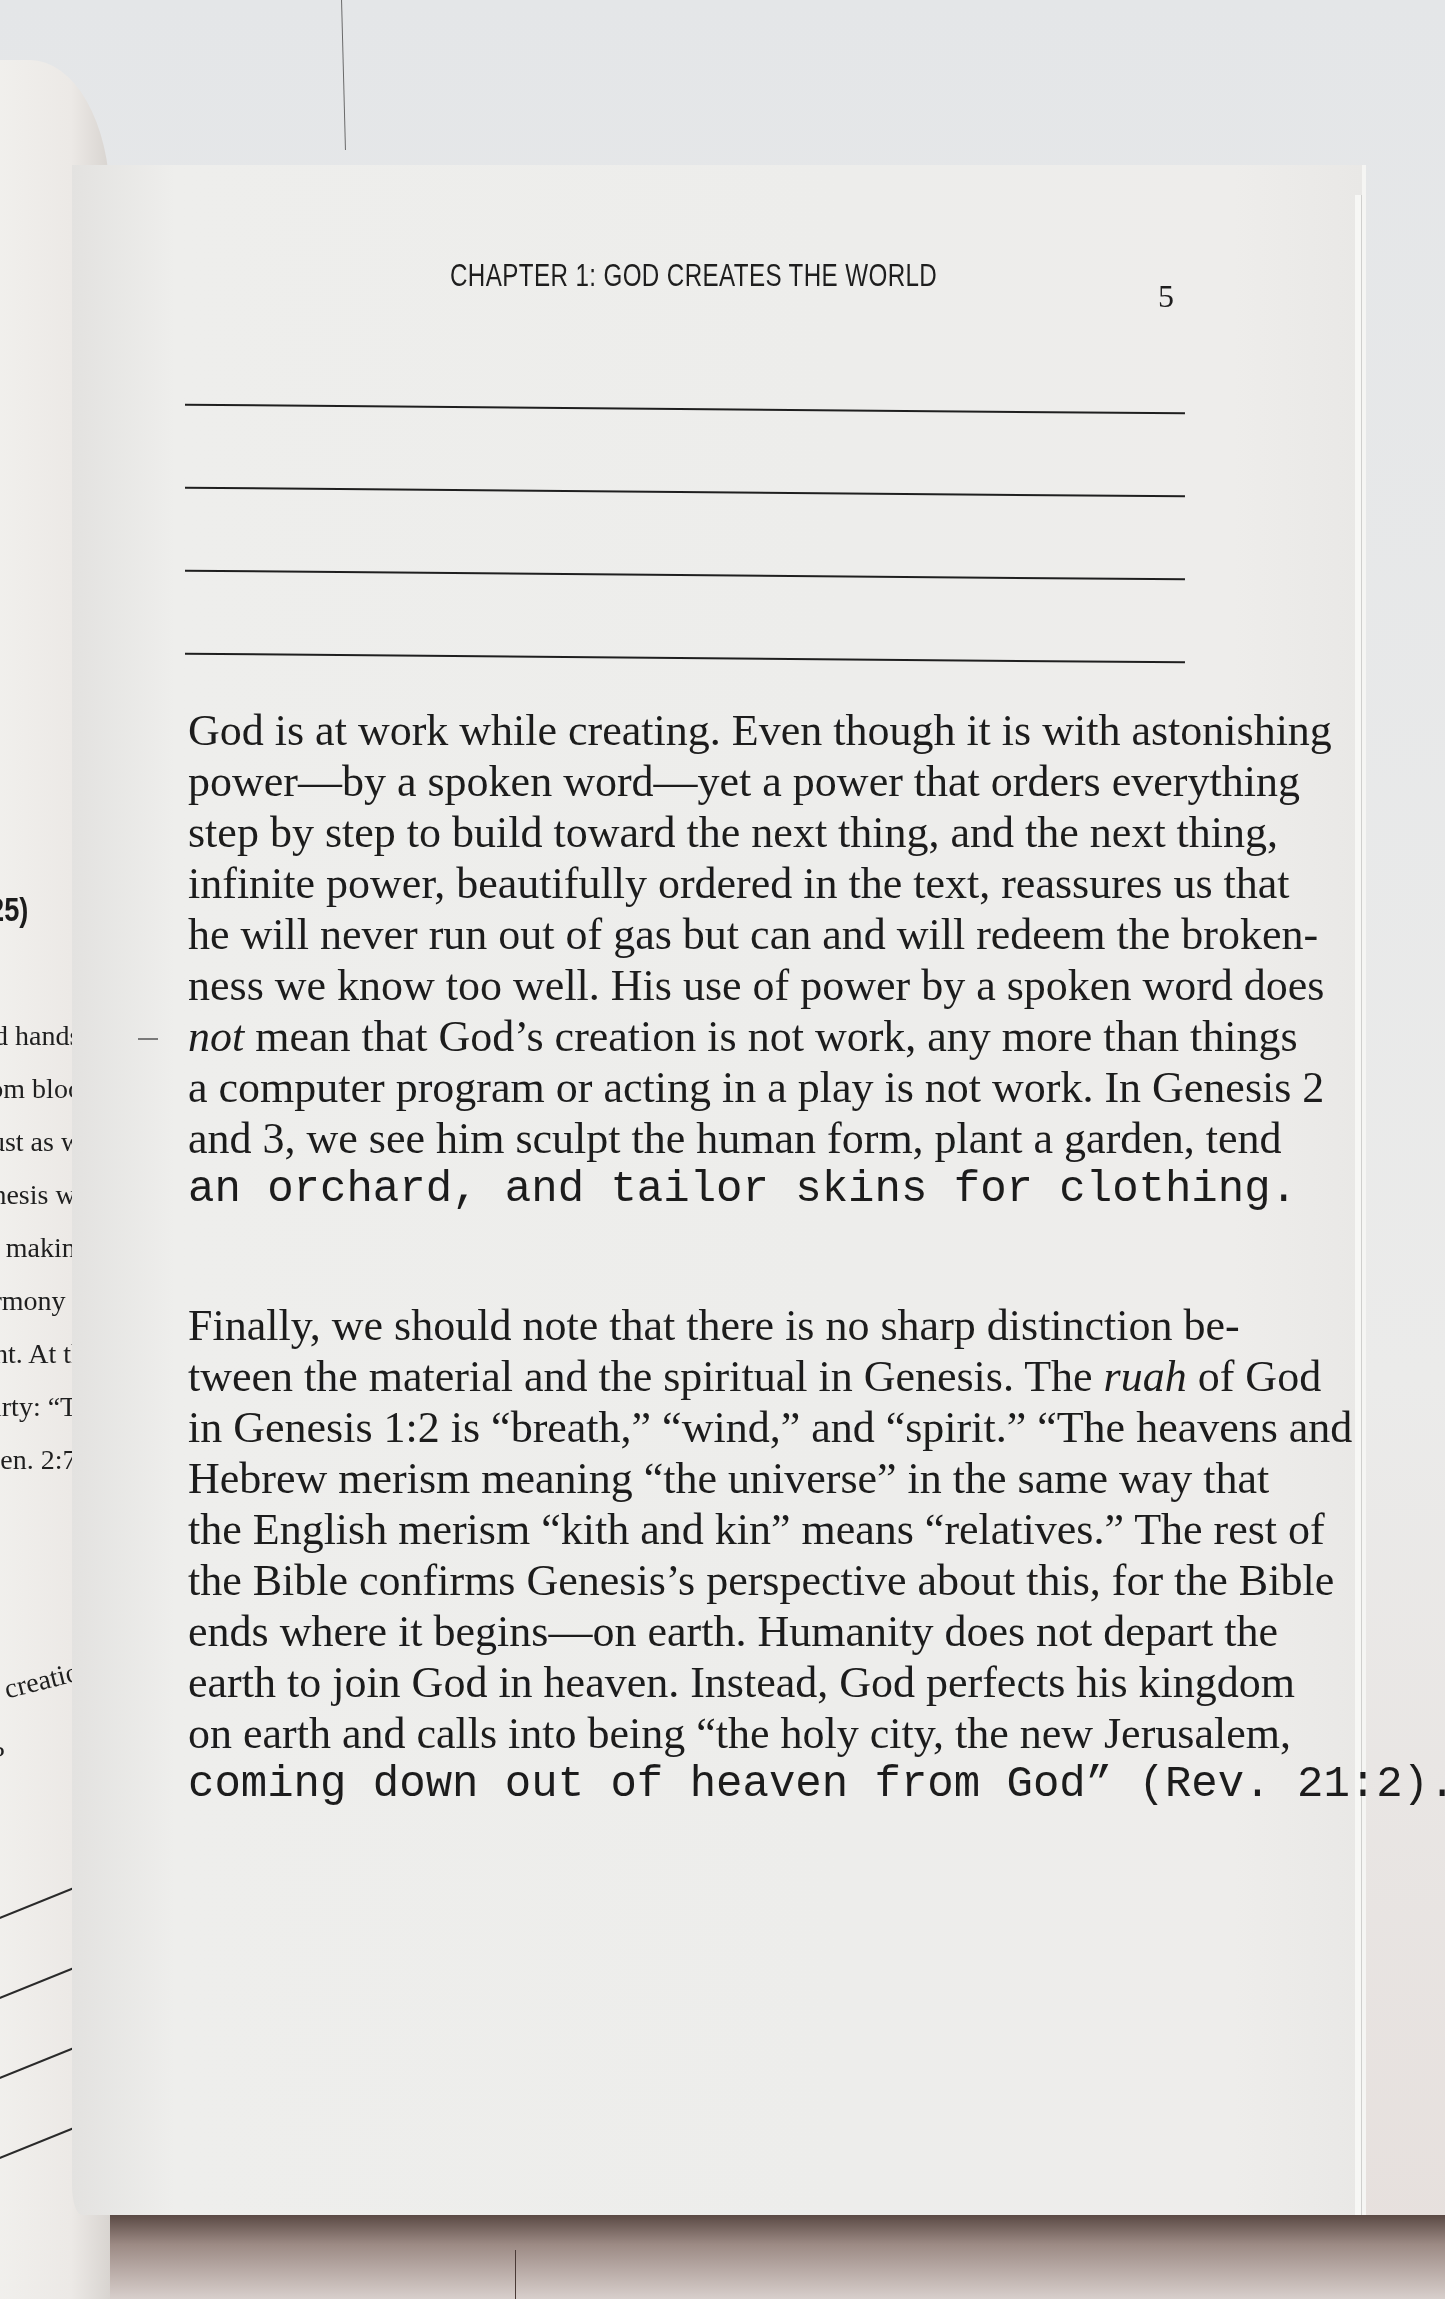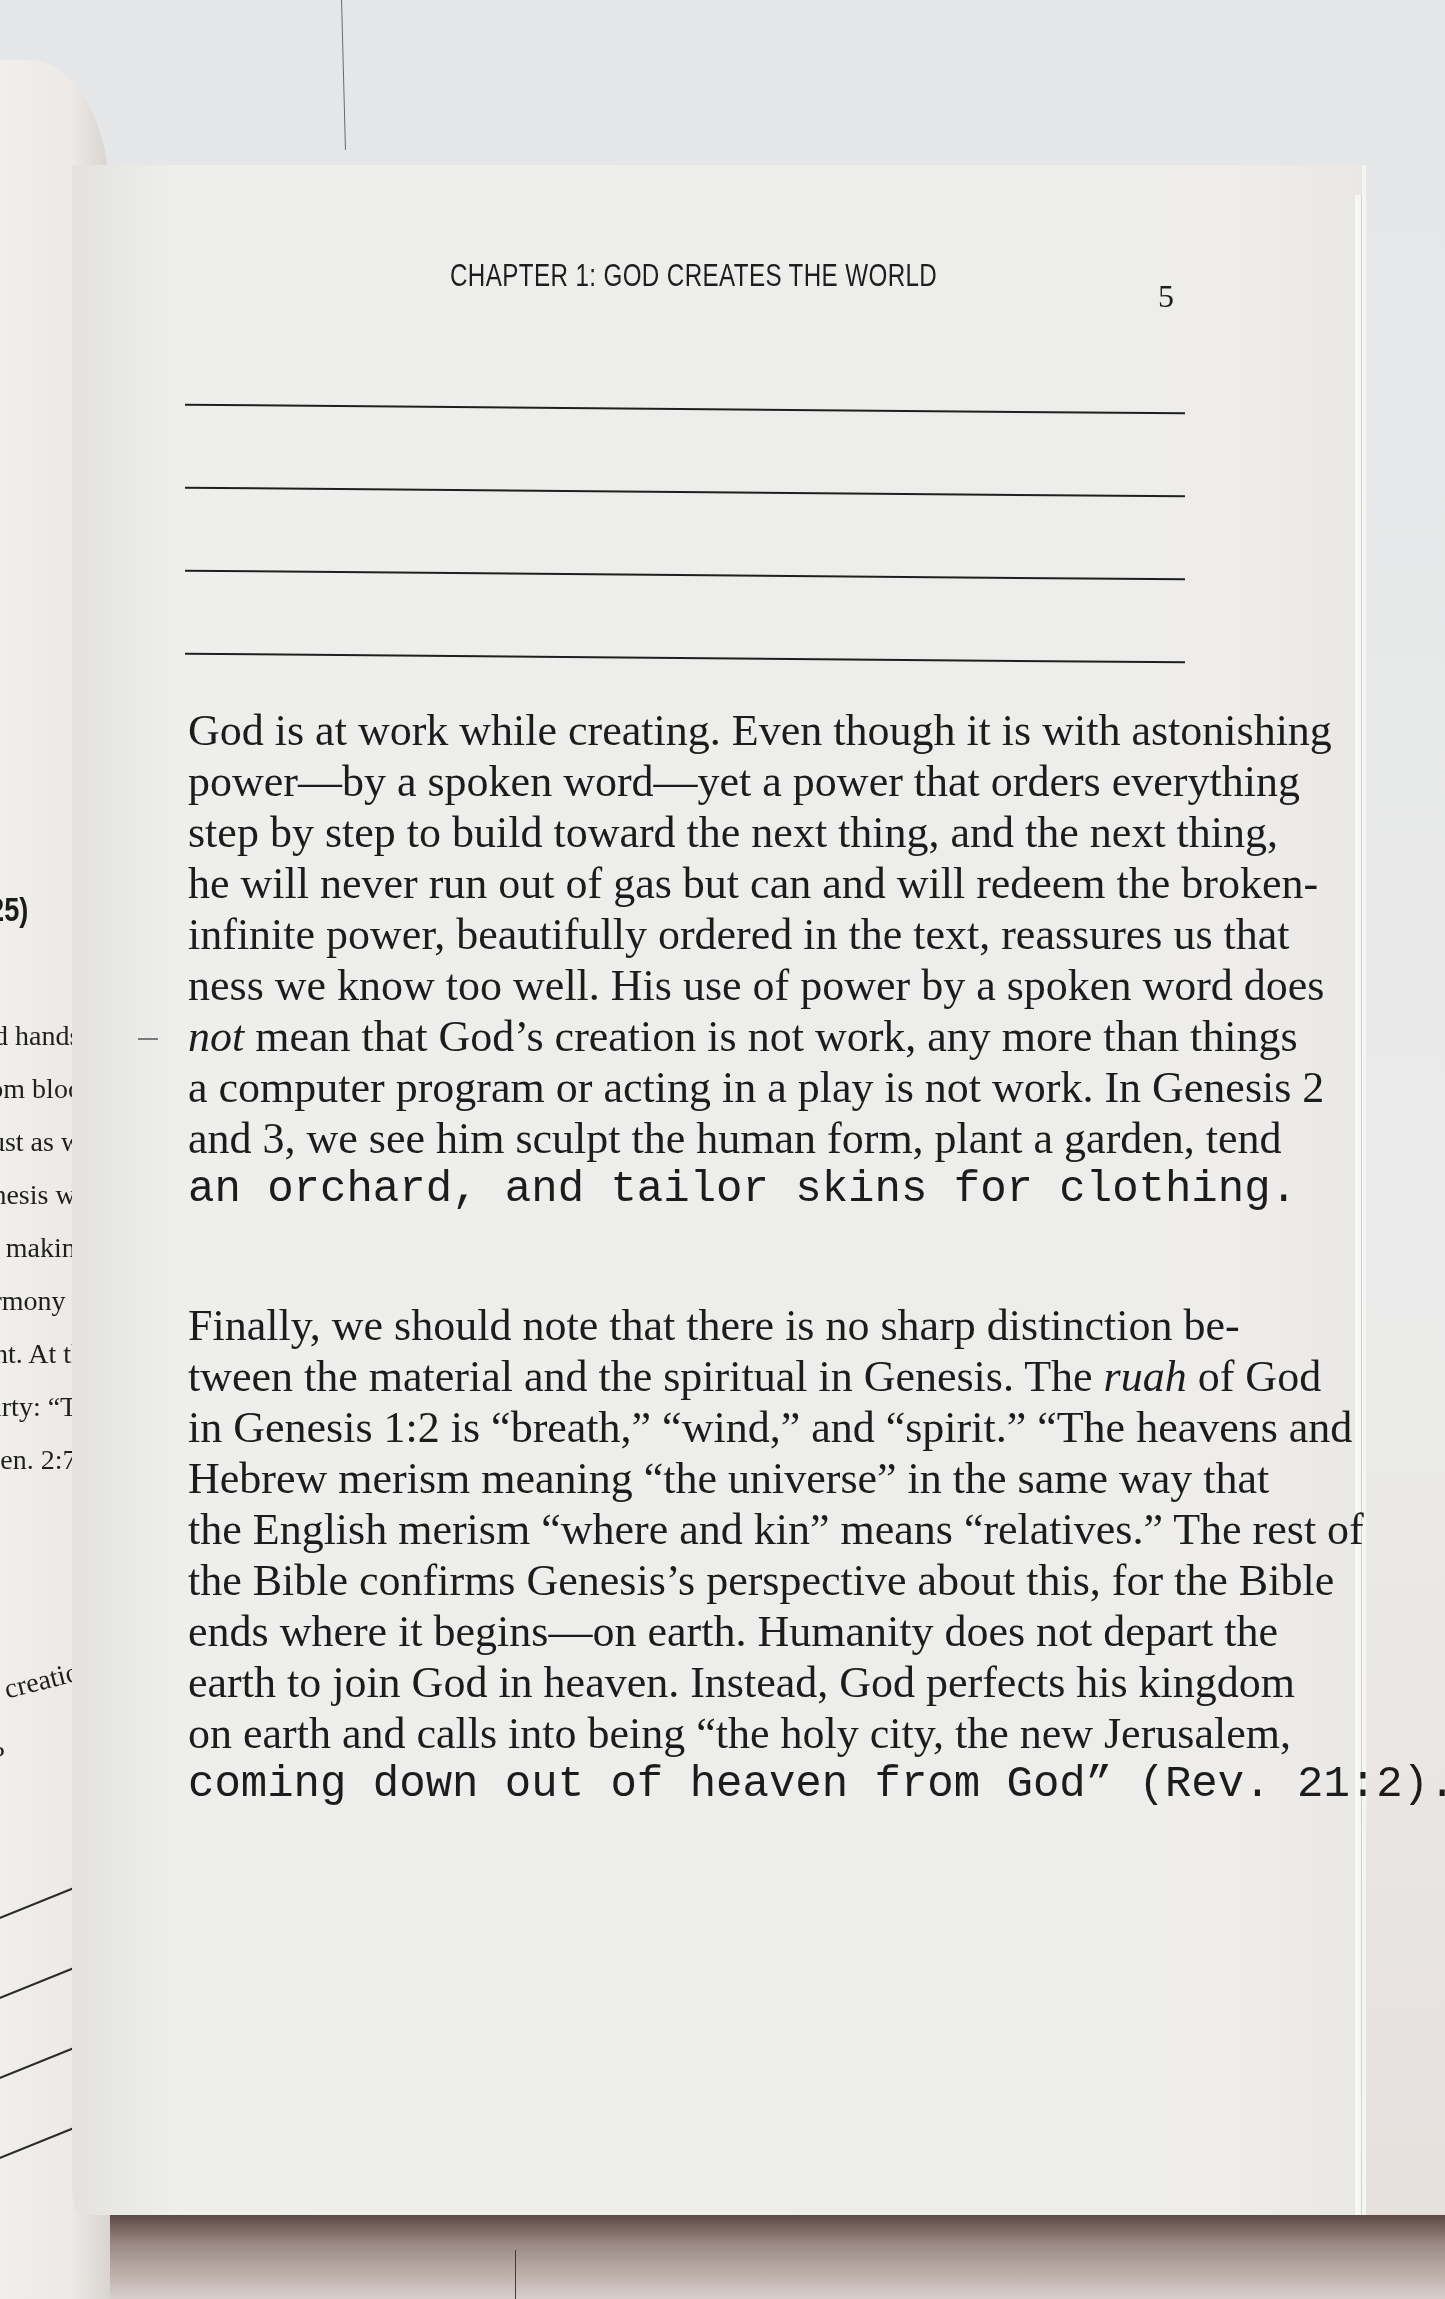--- a/index.html
+++ b/index.html
@@ -88,33 +88,33 @@
 <div class="write-line" style="top:491px; transform: rotate(0.5deg);"></div>
 <div class="write-line" style="top:574px; transform: rotate(0.5deg);"></div>
 <div class="write-line" style="top:657px; transform: rotate(0.5deg);"></div>
 
 <div class="tick"></div>
 
 <div class="body-text" style="top:705px;">
   <span class="line">God is at work while creating. Even though it is with astonishing</span>
   <span class="line">power—by a spoken word—yet a power that orders everything</span>
   <span class="line">step by step to build toward the next thing, and the next thing,</span>
+  <span class="line">infinite power, beautifully ordered in the text, reassures us that</span>
   <span class="line">he will never run out of gas but can and will redeem the broken-</span>
-  <span class="line">infinite power, beautifully ordered in the text, reassures us that</span>
   <span class="line">ness we know too well. His use of power by a spoken word does</span>
   <span class="line"><em>not</em><span> mean that God’s creation is not work, any more than things</span></span>
   <span class="line">a computer program or acting in a play is not work. In Genesis 2</span>
   <span class="line">and 3, we see him sculpt the human form, plant a garden, tend</span>
   <span class="line last">an orchard, and tailor skins for clothing.</span>
 </div>
 
 <div class="body-text" style="top:1300px;">
   <span class="line">Finally, we should note that there is no sharp distinction be-</span>
   <span class="line"><span>tween the material and the spiritual in Genesis. The </span><em>ruah</em><span> of God</span></span>
   <span class="line">in Genesis 1:2 is “breath,” “wind,” and “spirit.” “The heavens and</span>
   <span class="line">Hebrew merism meaning “the universe” in the same way that</span>
-  <span class="line">the English merism “where and kin” means “relatives.” The rest of</span>
+  <span class="line">the English merism “kith and kin” means “relatives.” The rest of</span>
   <span class="line">the Bible confirms Genesis’s perspective about this, for the Bible</span>
   <span class="line">ends where it begins—on earth. Humanity does not depart the</span>
   <span class="line">earth to join God in heaven. Instead, God perfects his kingdom</span>
   <span class="line">on earth and calls into being “the holy city, the new Jerusalem,</span>
   <span class="line last">coming down out of heaven from God” (Rev. 21:2).</span>
 </div>
 
 </body></html>

